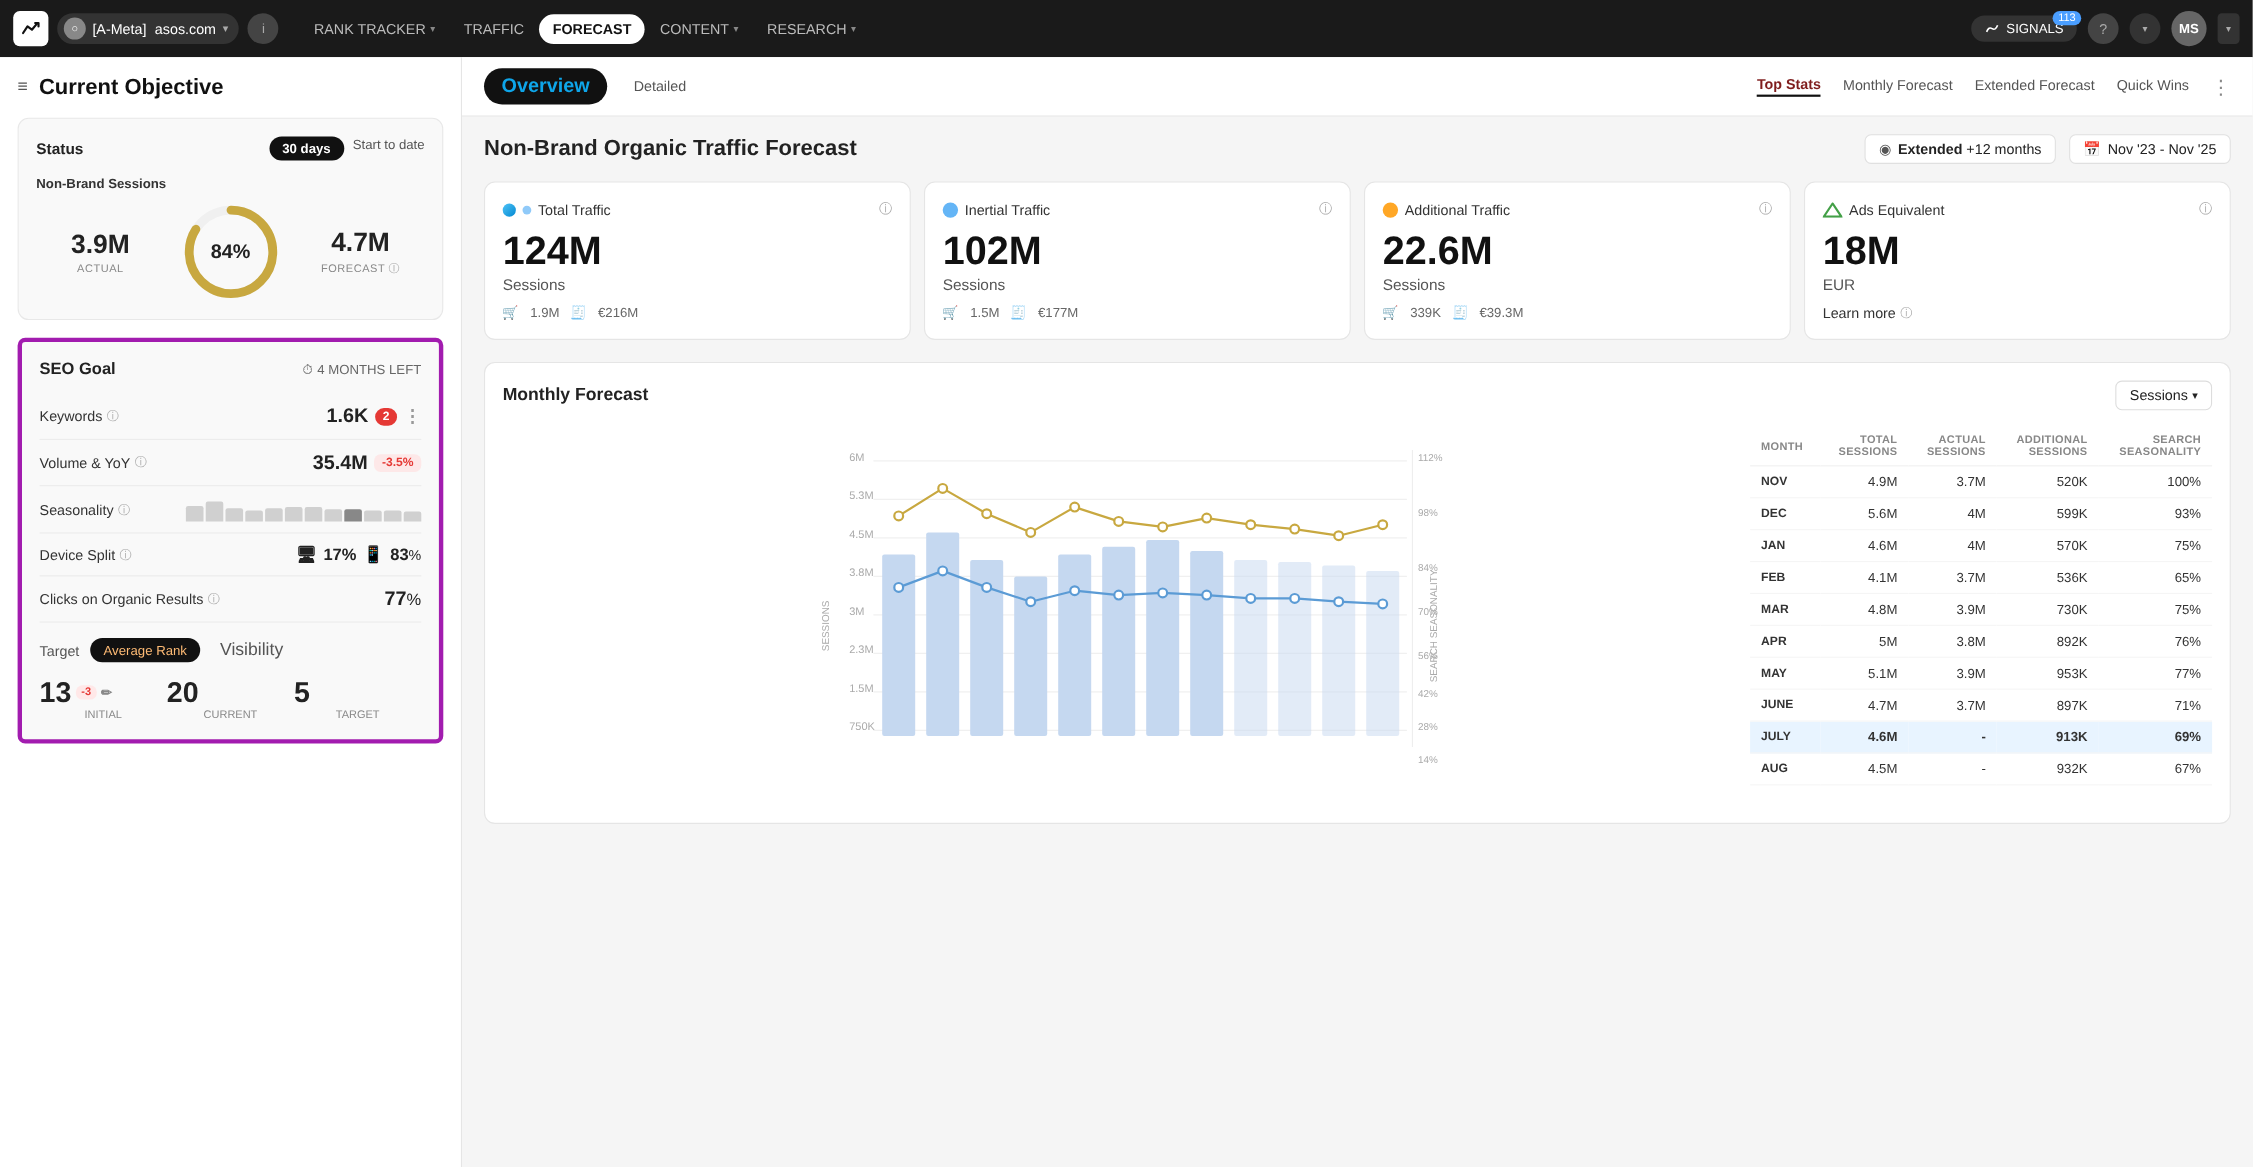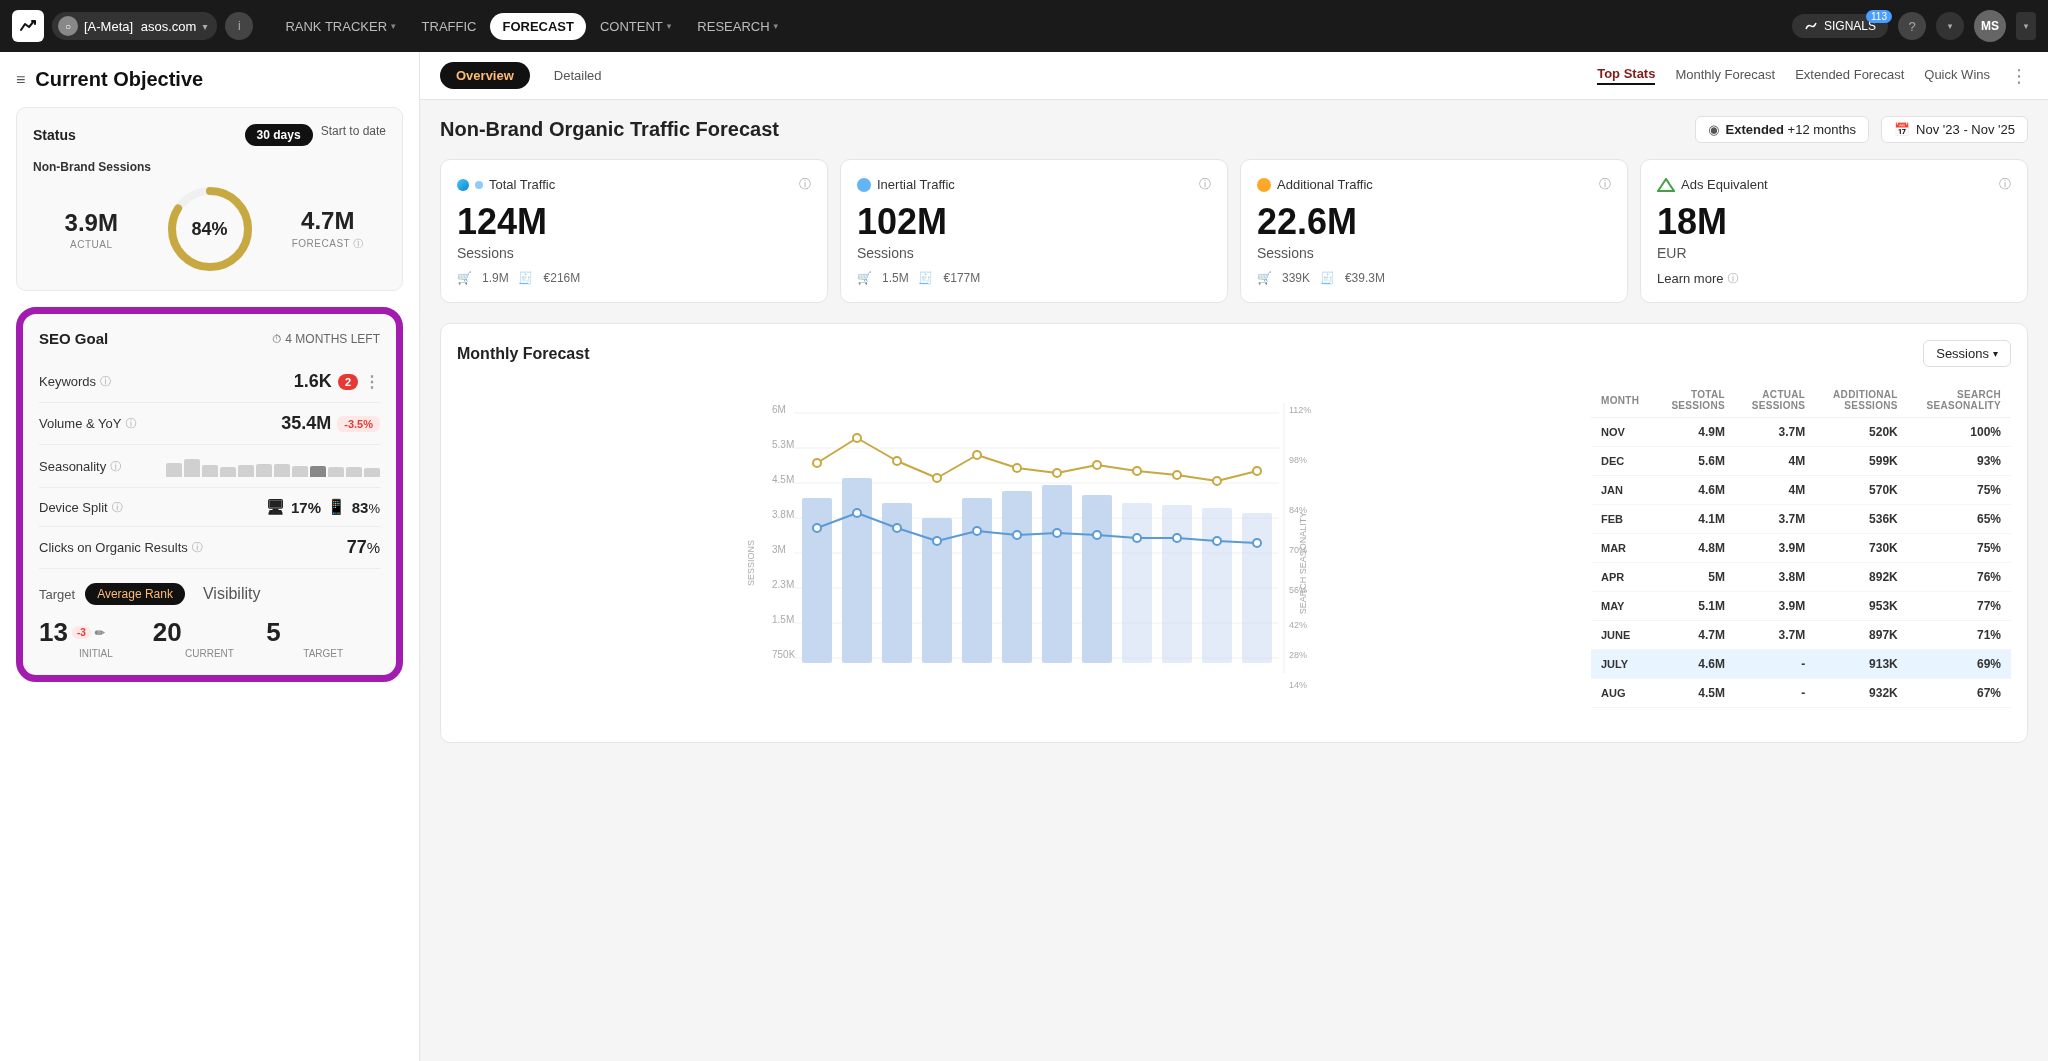--- a/index.html
+++ b/index.html
@@ -39,21 +39,21 @@
     .pill-link { color: #555; font-size: 12px; cursor: pointer; }
     .status-metrics { display: flex; align-items: center; gap: 0; }
     .metric-block { flex: 1; text-align: center; }
     .metric-block .metric-val { font-size: 24px; font-weight: 700; }
     .metric-block .metric-label { font-size: 10px; color: #888; text-transform: uppercase; letter-spacing: 0.5px; margin-top: 2px; }
     .circle-container { flex: 0 0 120px; display: flex; align-items: center; justify-content: center; }
     .circle-wrap { position: relative; width: 90px; height: 90px; }
     .circle-wrap svg { transform: rotate(-90deg); }
     .circle-text { position: absolute; top: 50%; left: 50%; transform: translate(-50%, -50%); font-size: 18px; font-weight: 700; }
 
-    .seo-goal-card { background: #f9f9f9; border: 7px solid #a21caf; border-radius: 20px; padding: 16px; }
+    .seo-goal-card { background: #f9f9f9; border: 4px solid #a21caf; border-radius: 7px; padding: 16px; }
     .seo-goal-header { display: flex; align-items: center; justify-content: space-between; margin-bottom: 14px; }
     .seo-goal-title { font-size: 15px; font-weight: 700; }
     .months-left { display: flex; align-items: center; gap: 4px; color: #666; font-size: 12px; }
 
     .goal-row { display: flex; align-items: center; justify-content: space-between; padding: 10px 0; border-bottom: 1px solid #ececec; }
     .goal-row:last-child { border-bottom: none; }
     .goal-label { font-size: 13px; color: #333; display: flex; align-items: center; gap: 4px; }
     .goal-value { font-size: 18px; font-weight: 700; display: flex; align-items: center; gap: 6px; }
     .badge-red { background: #e53935; color: #fff; border-radius: 10px; font-size: 11px; padding: 2px 7px; font-weight: 700; }
     .badge-neg { background: #fde8e8; color: #e53935; border-radius: 6px; font-size: 11px; padding: 2px 7px; }
@@ -71,21 +71,21 @@
     .target-metric { flex: 1; text-align: center; }
     .target-metric .t-val { font-size: 26px; font-weight: 700; display: flex; align-items: center; gap: 4px; }
     .target-metric .t-label { font-size: 10px; color: #888; text-transform: uppercase; }
     .badge-neg-small { background: #ffe8e8; color: #e53935; border-radius: 6px; font-size: 10px; padding: 1px 5px; }
     .edit-icon { color: #888; cursor: pointer; font-size: 12px; }
 
     
     .main-content { flex: 1; overflow-y: auto; background: #f5f5f5; }
 
     .content-header { background: #fff; border-bottom: 1px solid #e5e5e5; padding: 10px 20px; display: flex; align-items: center; gap: 16px; }
-    .tab-pill { background: #111; color: #fdba74; border-radius: 20px; padding: 6px 16px; font-size: 13px; font-weight: 600; cursor: pointer; }
+    .tab-pill { background: #111; color: #0ea5e9; border-radius: 20px; padding: 6px 16px; font-size: 18px; font-weight: 600; cursor: pointer; }
     .tab-plain { color: #555; font-size: 13px; padding: 6px 8px; cursor: pointer; }
     .content-tabs-right { margin-left: auto; display: flex; gap: 20px; align-items: center; }
     .content-tab { color: #555; font-size: 13px; cursor: pointer; padding-bottom: 2px; }
     .content-tab.active { color: #7f1d1d; font-weight: 700; border-bottom: 2px solid #111; }
     .more-btn { color: #888; cursor: pointer; font-size: 18px; }
 
     .forecast-section { padding: 16px 20px; }
     .forecast-title-row { display: flex; align-items: center; justify-content: space-between; margin-bottom: 16px; }
     .forecast-title { font-size: 20px; font-weight: 700; }
     .forecast-controls { display: flex; align-items: center; gap: 12px; }
@@ -109,21 +109,21 @@
     .sessions-dropdown { background: #fff; border: 1px solid #ddd; border-radius: 6px; padding: 5px 12px; font-size: 13px; cursor: pointer; display: flex; align-items: center; gap: 4px; }
 
     .monthly-body { display: flex; gap: 0; }
     .chart-area { flex: 1; position: relative; min-height: 340px; }
     .table-area { width: 420px; min-width: 420px; }
 
     
     .monthly-table { width: 100%; border-collapse: collapse; font-size: 12px; }
     .monthly-table th { color: #888; font-weight: 600; font-size: 10px; text-transform: uppercase; letter-spacing: 0.3px; text-align: right; padding: 6px 10px; border-bottom: 1px solid #f0f0f0; }
     .monthly-table th:first-child { text-align: left; }
-    .monthly-table td { text-align: right; padding: 7px 10px; border-bottom: 1px solid #f5f5f5; color: #333; font-size: 12px; font-weight: bold; }
+    .monthly-table td { text-align: right; padding: 7px 10px; border-bottom: 1px solid #f5f5f5; color: #333; font-size: 12px; }
     .monthly-table td:first-child { text-align: left; font-weight: 600; color: #333; font-size: 11px; }
     .monthly-table tr.highlighted { background: #e8f4ff; border-radius: 6px; }
     .monthly-table tr.highlighted td { font-weight: 600; }
   </style>
 </head>
 <body>
 
 <nav class="top-nav">
   <div class="nav-logo">
     <svg viewBox="0 0 20 20" fill="none">

